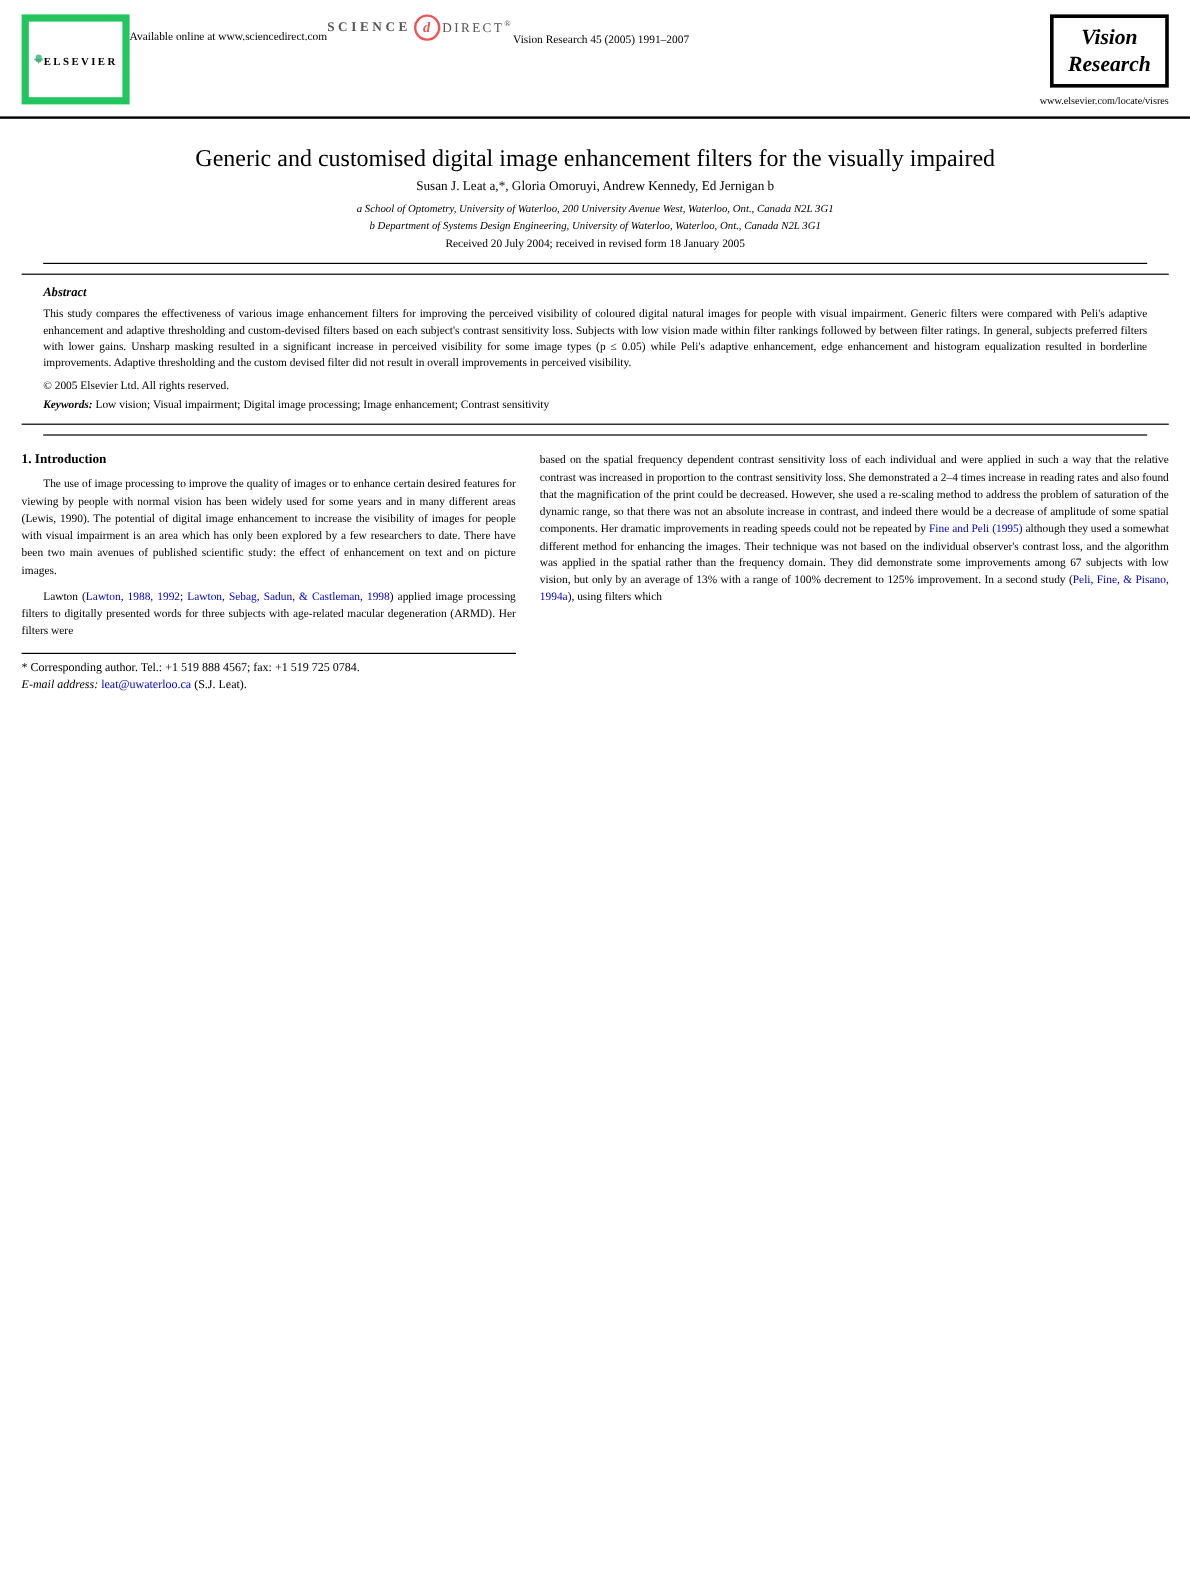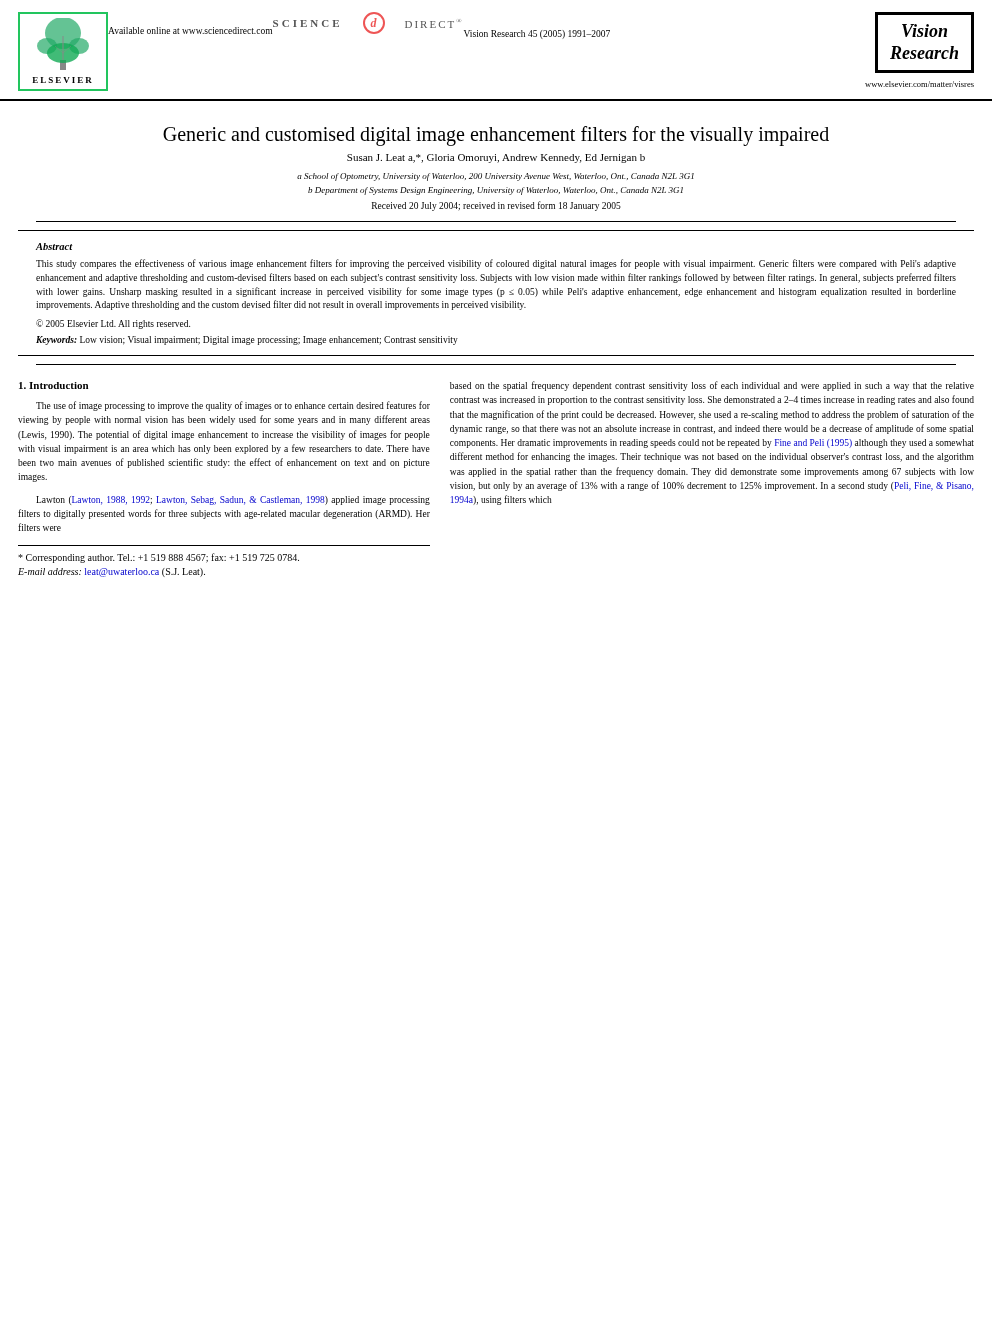--- a/index.html
+++ b/index.html
@@ -18,24 +18,24 @@
       align-items: flex-start;
       padding: 12px 18px 8px 18px;
       border-bottom: 2px solid #000;
       position: relative;
     }
     .elsevier-logo {
       width: 90px;
       flex-shrink: 0;
     }
     .elsevier-logo .logo-box {
-      border: 2px solid #22c55e;
+      border: 6px solid #22c55e;
       padding: 4px;
       display: flex;
-      flex-direction: column;
+      flex-direction: row;
       align-items: center;
     }
     .elsevier-logo .logo-tree {
       width: 60px;
       height: 55px;
     }
     .elsevier-logo .logo-text {
       font-size: 9px;
       font-weight: bold;
       letter-spacing: 2px;
@@ -49,21 +49,21 @@
       align-items: center;
       padding-top: 0;
     }
     .available-online {
       font-size: 9.5px;
       margin-bottom: 4px;
     }
     .science-direct-logo {
       display: flex;
       align-items: center;
-      gap: 20px;
+      gap: 2px;
       margin-bottom: 19px;
     }
     .sd-text {
       font-size: 11px;
       letter-spacing: 3px;
       font-weight: bold;
       color: #555;
     }
     .sd-circle {
       width: 22px;
@@ -271,21 +271,21 @@
       </div>
       <span class="sd-direct">DIRECT<span class="sd-reg">®</span></span>
     </div>
     <div class="journal-info">Vision Research 45 (2005) 1991–2007</div>
   </div>
 
   <div class="header-right">
     <div class="vision-research-box">
       <div class="vr-title">Vision<br>Research</div>
     </div>
-    <div class="website-text">www.elsevier.com/matter/visres</div>
+    <div class="website-text">www.elsevier.com/locate/visres</div>
   </div>
 </div>
 
 <div class="main-content">
 
   <div class="title-section">
     <div class="paper-title">Generic and customised digital image enhancement filters for the visually impaired</div>
     <div class="authors">Susan J. Leat a,*, Gloria Omoruyi, Andrew Kennedy, Ed Jernigan b</div>
     <div class="affiliations">a School of Optometry, University of Waterloo, 200 University Avenue West, Waterloo, Ont., Canada N2L 3G1</div>
     <div class="affiliations">b Department of Systems Design Engineering, University of Waterloo, Waterloo, Ont., Canada N2L 3G1</div>

